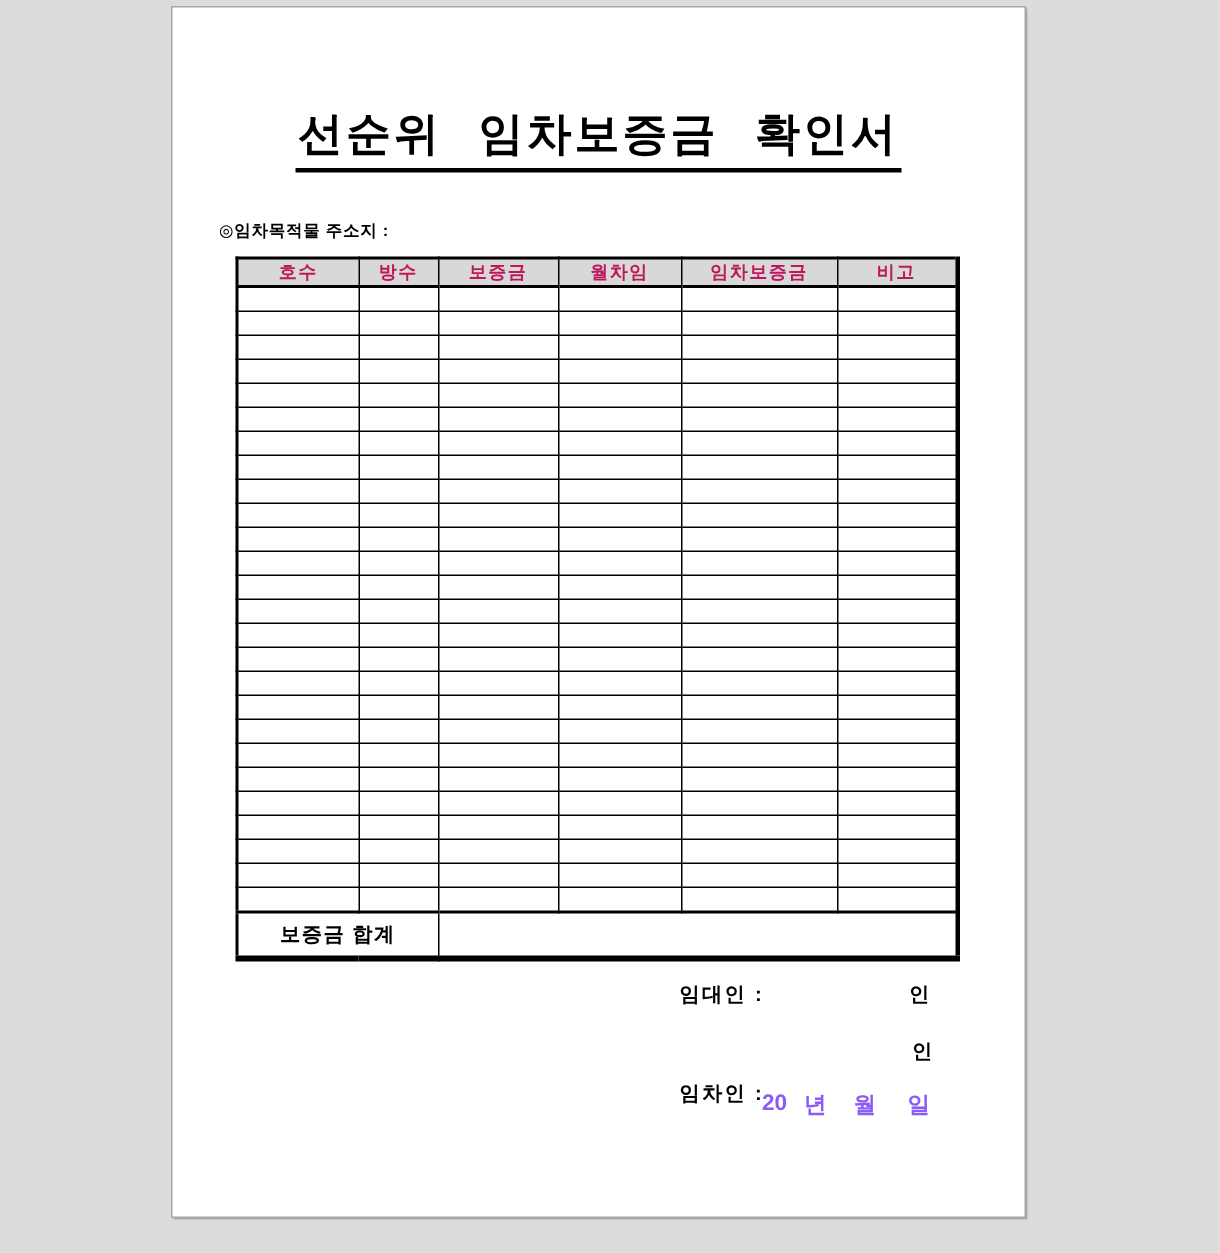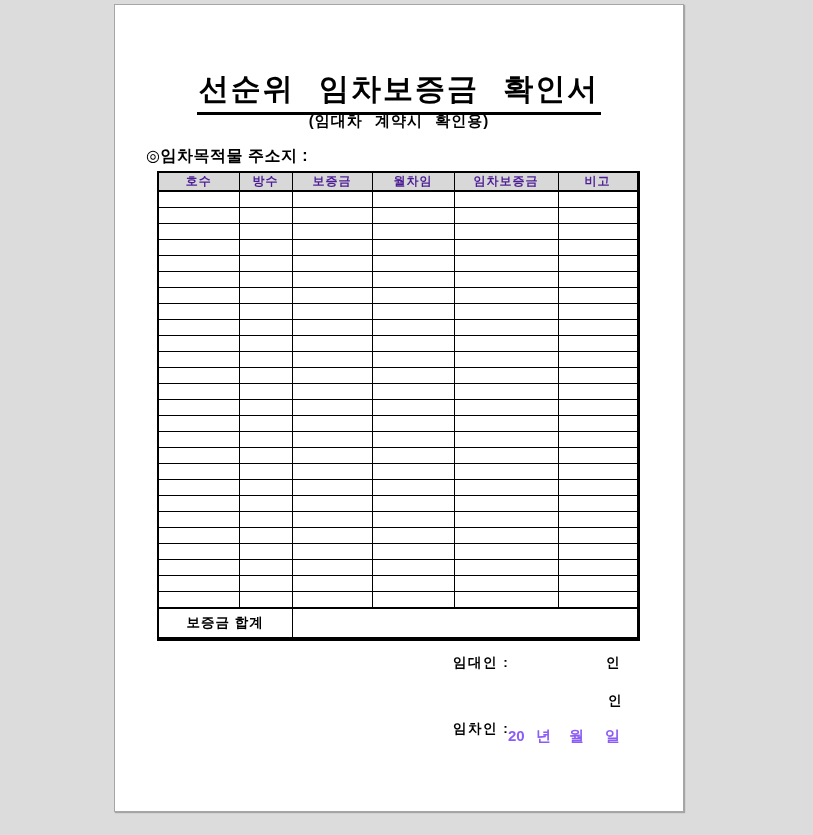--- a/index.html
+++ b/index.html
@@ -52,21 +52,21 @@
     font-size: 15px;
     font-weight: bold;
     color: #000;
     word-spacing: 7px;
     letter-spacing: 1px;
   }
   .address-label {
     position: absolute;
     left: 31px;
     top: 141px;
-    font-size: 16px;
+    font-size: 11px;
     font-weight: bold;
     color: #000;
     letter-spacing: 0.5px;
   }
   table.deposit-table {
     position: absolute;
     left: 42px;
     top: 166px;
     width: 480px;
     border-collapse: collapse;
@@ -75,21 +75,21 @@
     border-right-width: 3px;
     border-bottom-width: 4px;
   }
   table.deposit-table th {
     background: #d8d8d8;
     border: 1px solid #000;
     border-bottom-width: 2px;
     height: 14px;
     font-size: 12px;
     font-weight: bold;
-    color: #4c1d95;
+    color: #be185d;
     text-align: center;
     padding: 0;
     letter-spacing: 1px;
   }
   table.deposit-table td {
     border: 1px solid #000;
     height: 15px;
     padding: 0;
     font-size: 12px;
     color: #000;
@@ -121,21 +121,20 @@
 </head>
 <body>
 
 <div class="viewport">
   <div class="page">
 
     <div class="doc-title-wrap">
       <span class="doc-title">선순위 임차보증금 확인서</span>
     </div>
 
-    <div class="doc-subtitle">(임대차 계약시 확인용)</div>
 
     <div class="address-label">◎임차목적물 주소지 :</div>
 
     <table class="deposit-table">
       <colgroup>
         <col style="width:81px">
         <col style="width:53px">
         <col style="width:80px">
         <col style="width:82px">
         <col style="width:104px">

